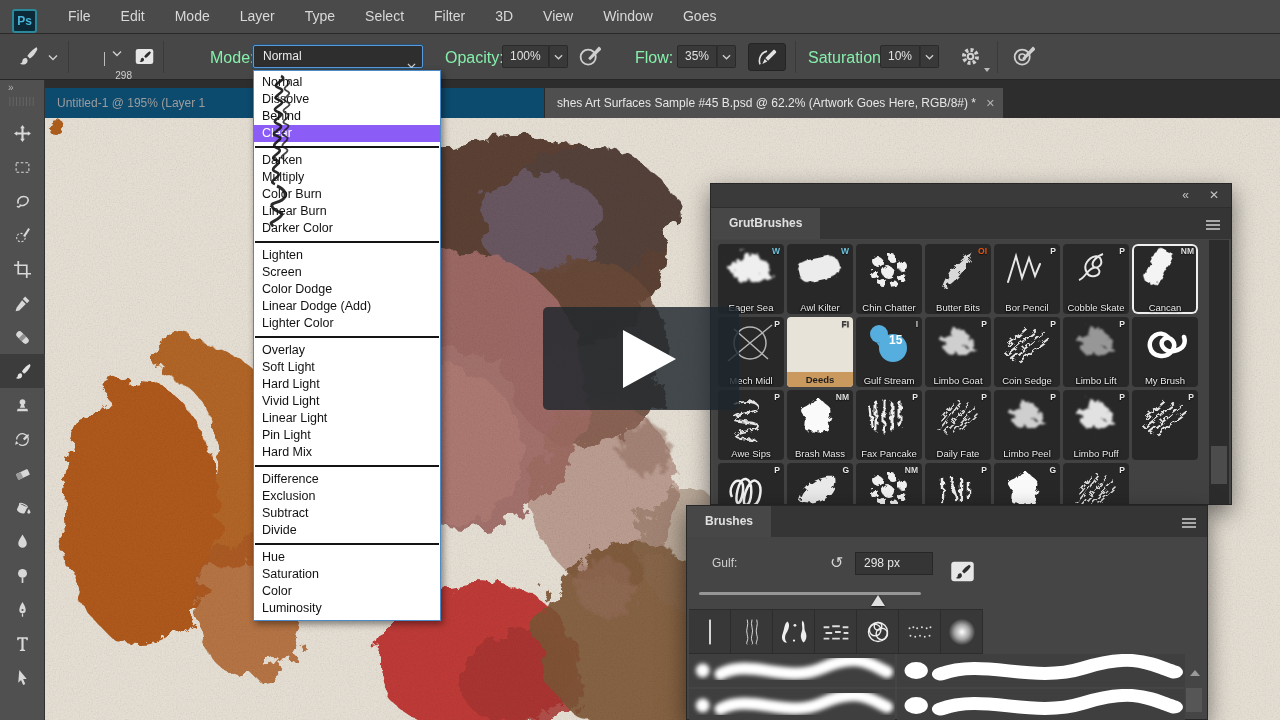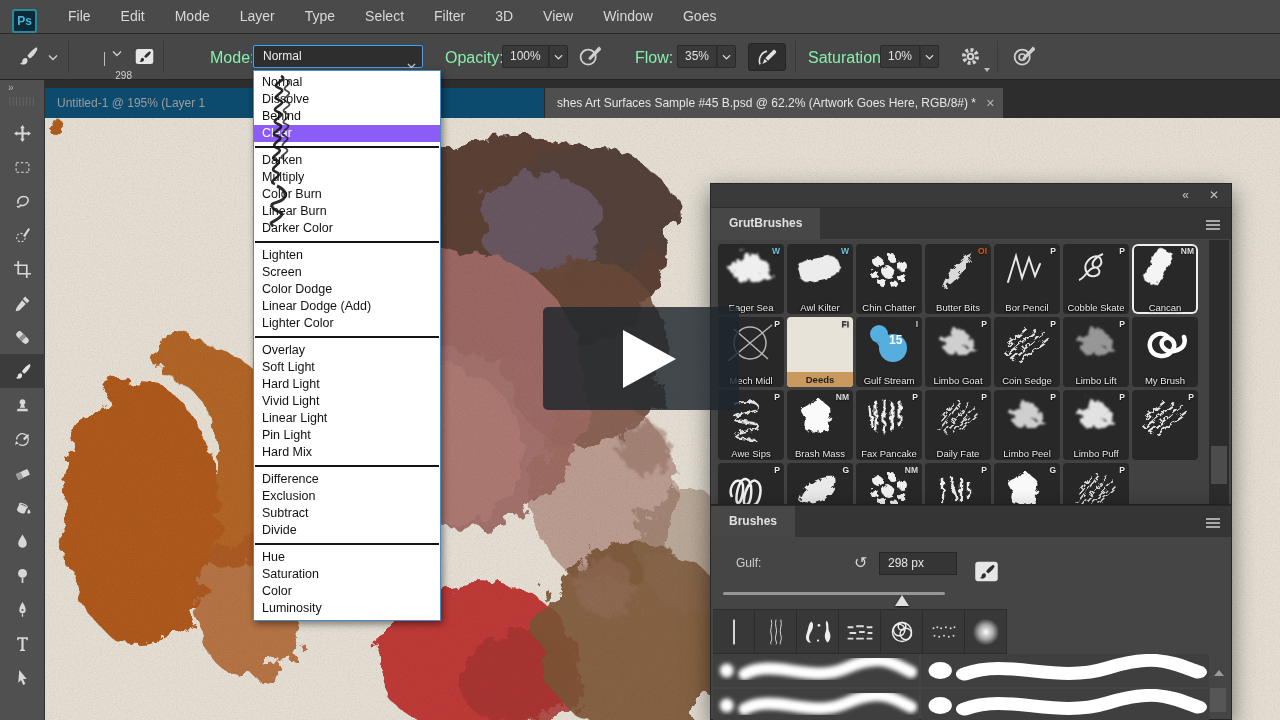--- a/index.html
+++ b/index.html
@@ -47,21 +47,21 @@
 #tab-2 .close{position:absolute;right:8px;top:0;color:#b2b2b2;font-size:11px}
 #tab-2 .t2txt{display:inline-block;max-width:420px;overflow:hidden}
 
 
 #canvas{position:absolute;left:45px;top:118px;width:1235px;height:602px;background:#eae3d8;z-index:1}
 #canvas svg.paint{position:absolute;left:0;top:0}
 
 
 .panel{position:absolute;background:#454545;border:1px solid #272727;box-shadow:0 8px 22px rgba(0,0,0,.5);z-index:5}
 #grut-panel{left:710px;top:183px;width:522px;height:322px}
-#brushes-panel{left:710px;top:505px;width:522px;height:215px}
+#brushes-panel{left:686px;top:505px;width:522px;height:215px}
 .phead{position:relative;height:24px;background:#3a3a3a;border-bottom:1px solid #2e2e2e}
 .phead .ic{position:absolute;top:4px;color:#c3c3c3;font-size:12px}
 .ptabs{position:relative;height:31px;background:#353535;display:flex;}
 .ptab{height:31px;background:#474747;color:#e0e0e0;font-size:12px;font-weight:bold;line-height:31px;padding:0 18px}
 .burger{position:absolute;right:10px;top:9px;width:16px;height:12px}
 #ggrid{position:absolute;left:2px;top:56px;width:496px;height:264px;overflow:hidden;background:#424242;display:flex;flex-wrap:wrap;align-content:flex-start;gap:3px;padding:4px 0 0 5px}
 .bcell{position:relative;width:66px;height:70px;background:#282828;border-radius:4px;overflow:hidden}
 .bcell svg.th{position:absolute;left:2px;top:2px;width:62px;height:50px}
 .bname{position:absolute;bottom:1px;left:0;right:0;text-align:center;font-size:9.5px;color:#ececec;text-shadow:0 1px 2px #000,0 0 2px #000;white-space:nowrap}
 .bbadge{position:absolute;top:2px;right:4px;font-size:8.5px;font-weight:bold;text-shadow:0 1px 1px rgba(0,0,0,.6)}

